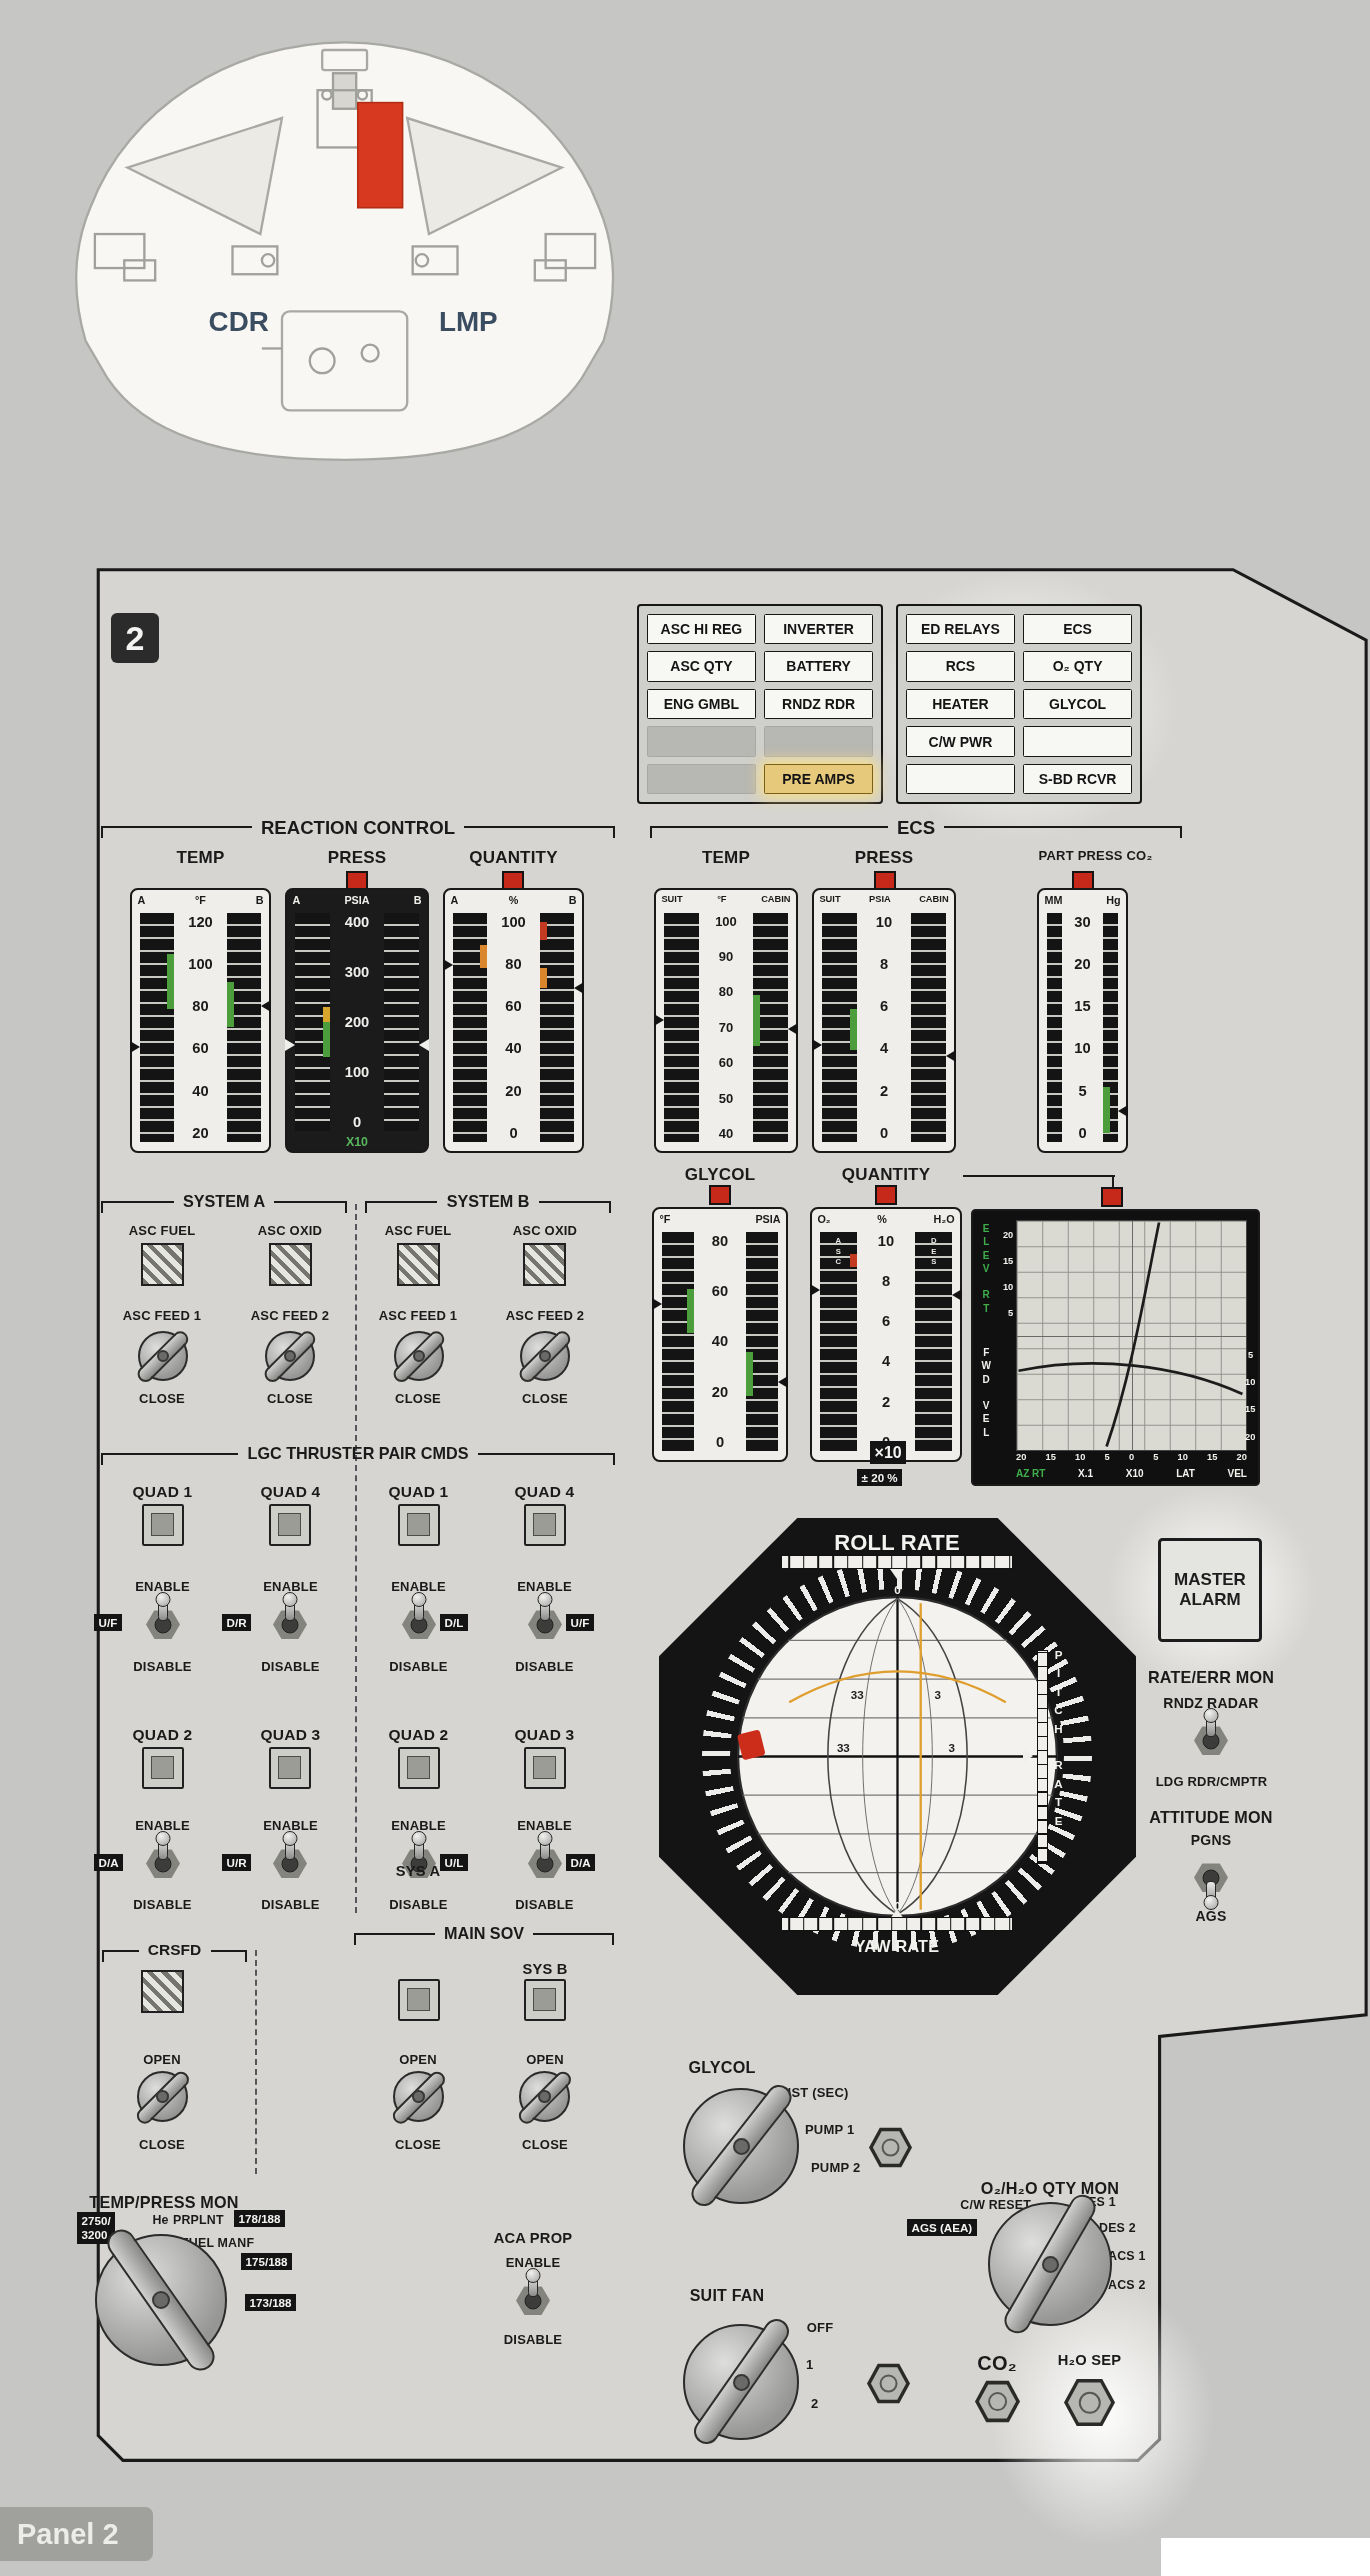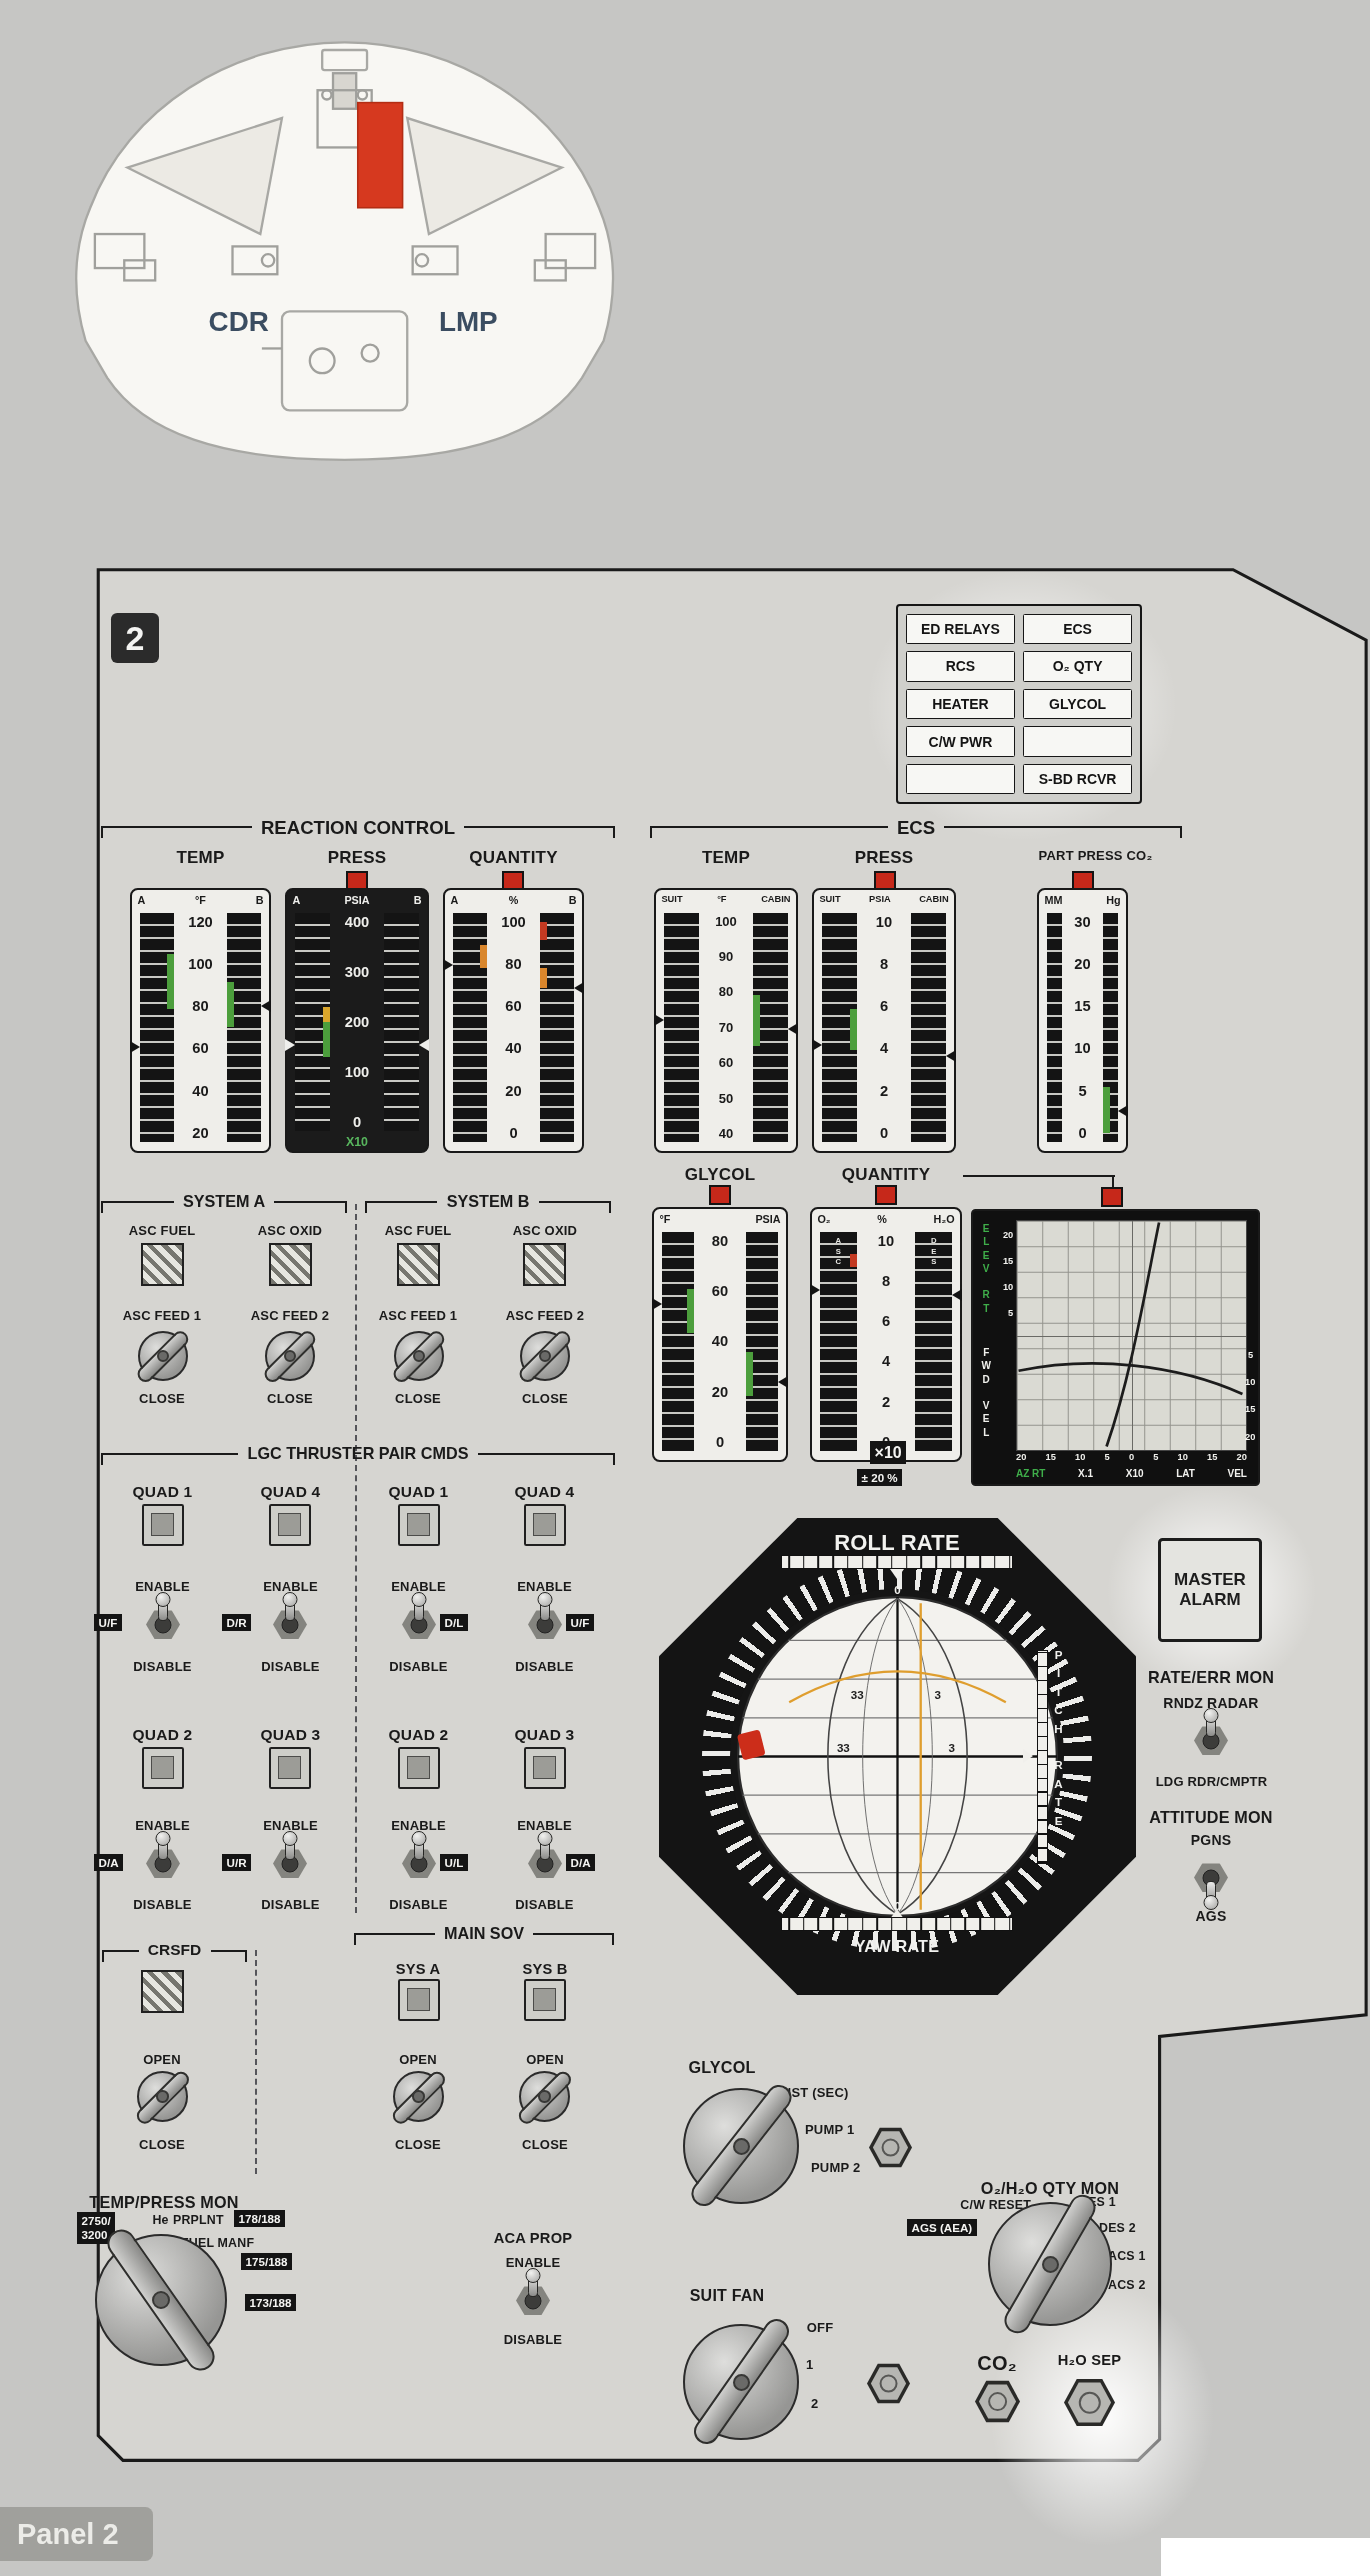--- a/index.html
+++ b/index.html
@@ -104,20 +104,32 @@
   <svg class="abs" style="left:0;top:0" width="1370" height="2576" viewBox="0 0 1771 3329">
     <path d="M127,736 H1594 L1766,827 V2604 L1499,2632 V3153 L1471,3180 H159 L127,3148 Z" fill="#d6d5d1" stroke="#1a1a1a" stroke-width="4"></path>
   </svg>
 
   <div class="glow" style="left:867px;top:570px;width:310px;height:271px"></div>
   <div class="glow" style="left:1107px;top:1486px;width:209px;height:209px"></div>
   <div class="glow" style="left:990px;top:2283px;width:224px;height:263px"></div>
 
   <div class="abs" style="left:111px;top:613px;width:48px;height:50px;background:#2b2b2b;border-radius:6.2px;color:#f4f4f2;font-size:34px;font-weight:700;display:flex;align-items:center;justify-content:center">2</div>
 
+  <div class="cwp" style="left:637px;top:604px">
+    <div class="cwl">ASC HI REG</div>
+    <div class="cwl">INVERTER</div>
+    <div class="cwl">ASC QTY</div>
+    <div class="cwl">BATTERY</div>
+    <div class="cwl">ENG GMBL</div>
+    <div class="cwl">RNDZ RDR</div>
+    <div class="cwl gray"></div>
+    <div class="cwl gray"></div>
+    <div class="cwl gray"></div>
+    <div class="cwl amber">PRE AMPS</div>
+  </div>
   <div class="cwp" style="left:896px;top:604px">
     <div class="cwl">ED RELAYS</div>
     <div class="cwl">ECS</div>
     <div class="cwl">RCS</div>
     <div class="cwl">O₂ QTY</div>
     <div class="cwl">HEATER</div>
     <div class="cwl">GLYCOL</div>
     <div class="cwl">C/W PWR</div>
     <div class="cwl"></div>
     <div class="cwl"></div>
@@ -549,21 +561,21 @@
   </div>
   <div class="dash" style="left:255px;top:1950px;height:224px"></div>
   <div class="shdr" style="left:354px;top:1933px;width:260px">
     <i class="tk"></i>
       <i class="ln"></i>
       <span class="lb" style="font-size:16.2px">MAIN SOV</span>
       <i class="ln"></i>
       <i class="tk"></i>
   </div>
   <div class="flag" style="left:141px;top:1970px"></div>
-  <div class="lab" style="left:364px;top:1961px;width:108px;font-size:14.7px">SYS A</div>
+  <div class="lab" style="left:364px;top:1863px;width:108px;font-size:14.7px">SYS A</div>
   <div class="lab" style="left:491px;top:1961px;width:108px;font-size:14.7px">SYS B</div>
   <div class="pb" style="left:398px;top:1979px"></div>
   <div class="pb" style="left:524px;top:1979px"></div>
   <div class="lab" style="left:108px;top:2052px;width:108px">OPEN</div>
   <div class="lab" style="left:364px;top:2052px;width:108px">OPEN</div>
   <div class="lab" style="left:491px;top:2052px;width:108px">OPEN</div>
   <div class="kn" style="left:137px;top:2071px;width:51px;height:51px">
       <div class="hd" style="width:15.5px;height:67px;margin:-33px -7.7px;transform:rotate(45deg)"></div>
       <div class="ct"></div>
     </div>

